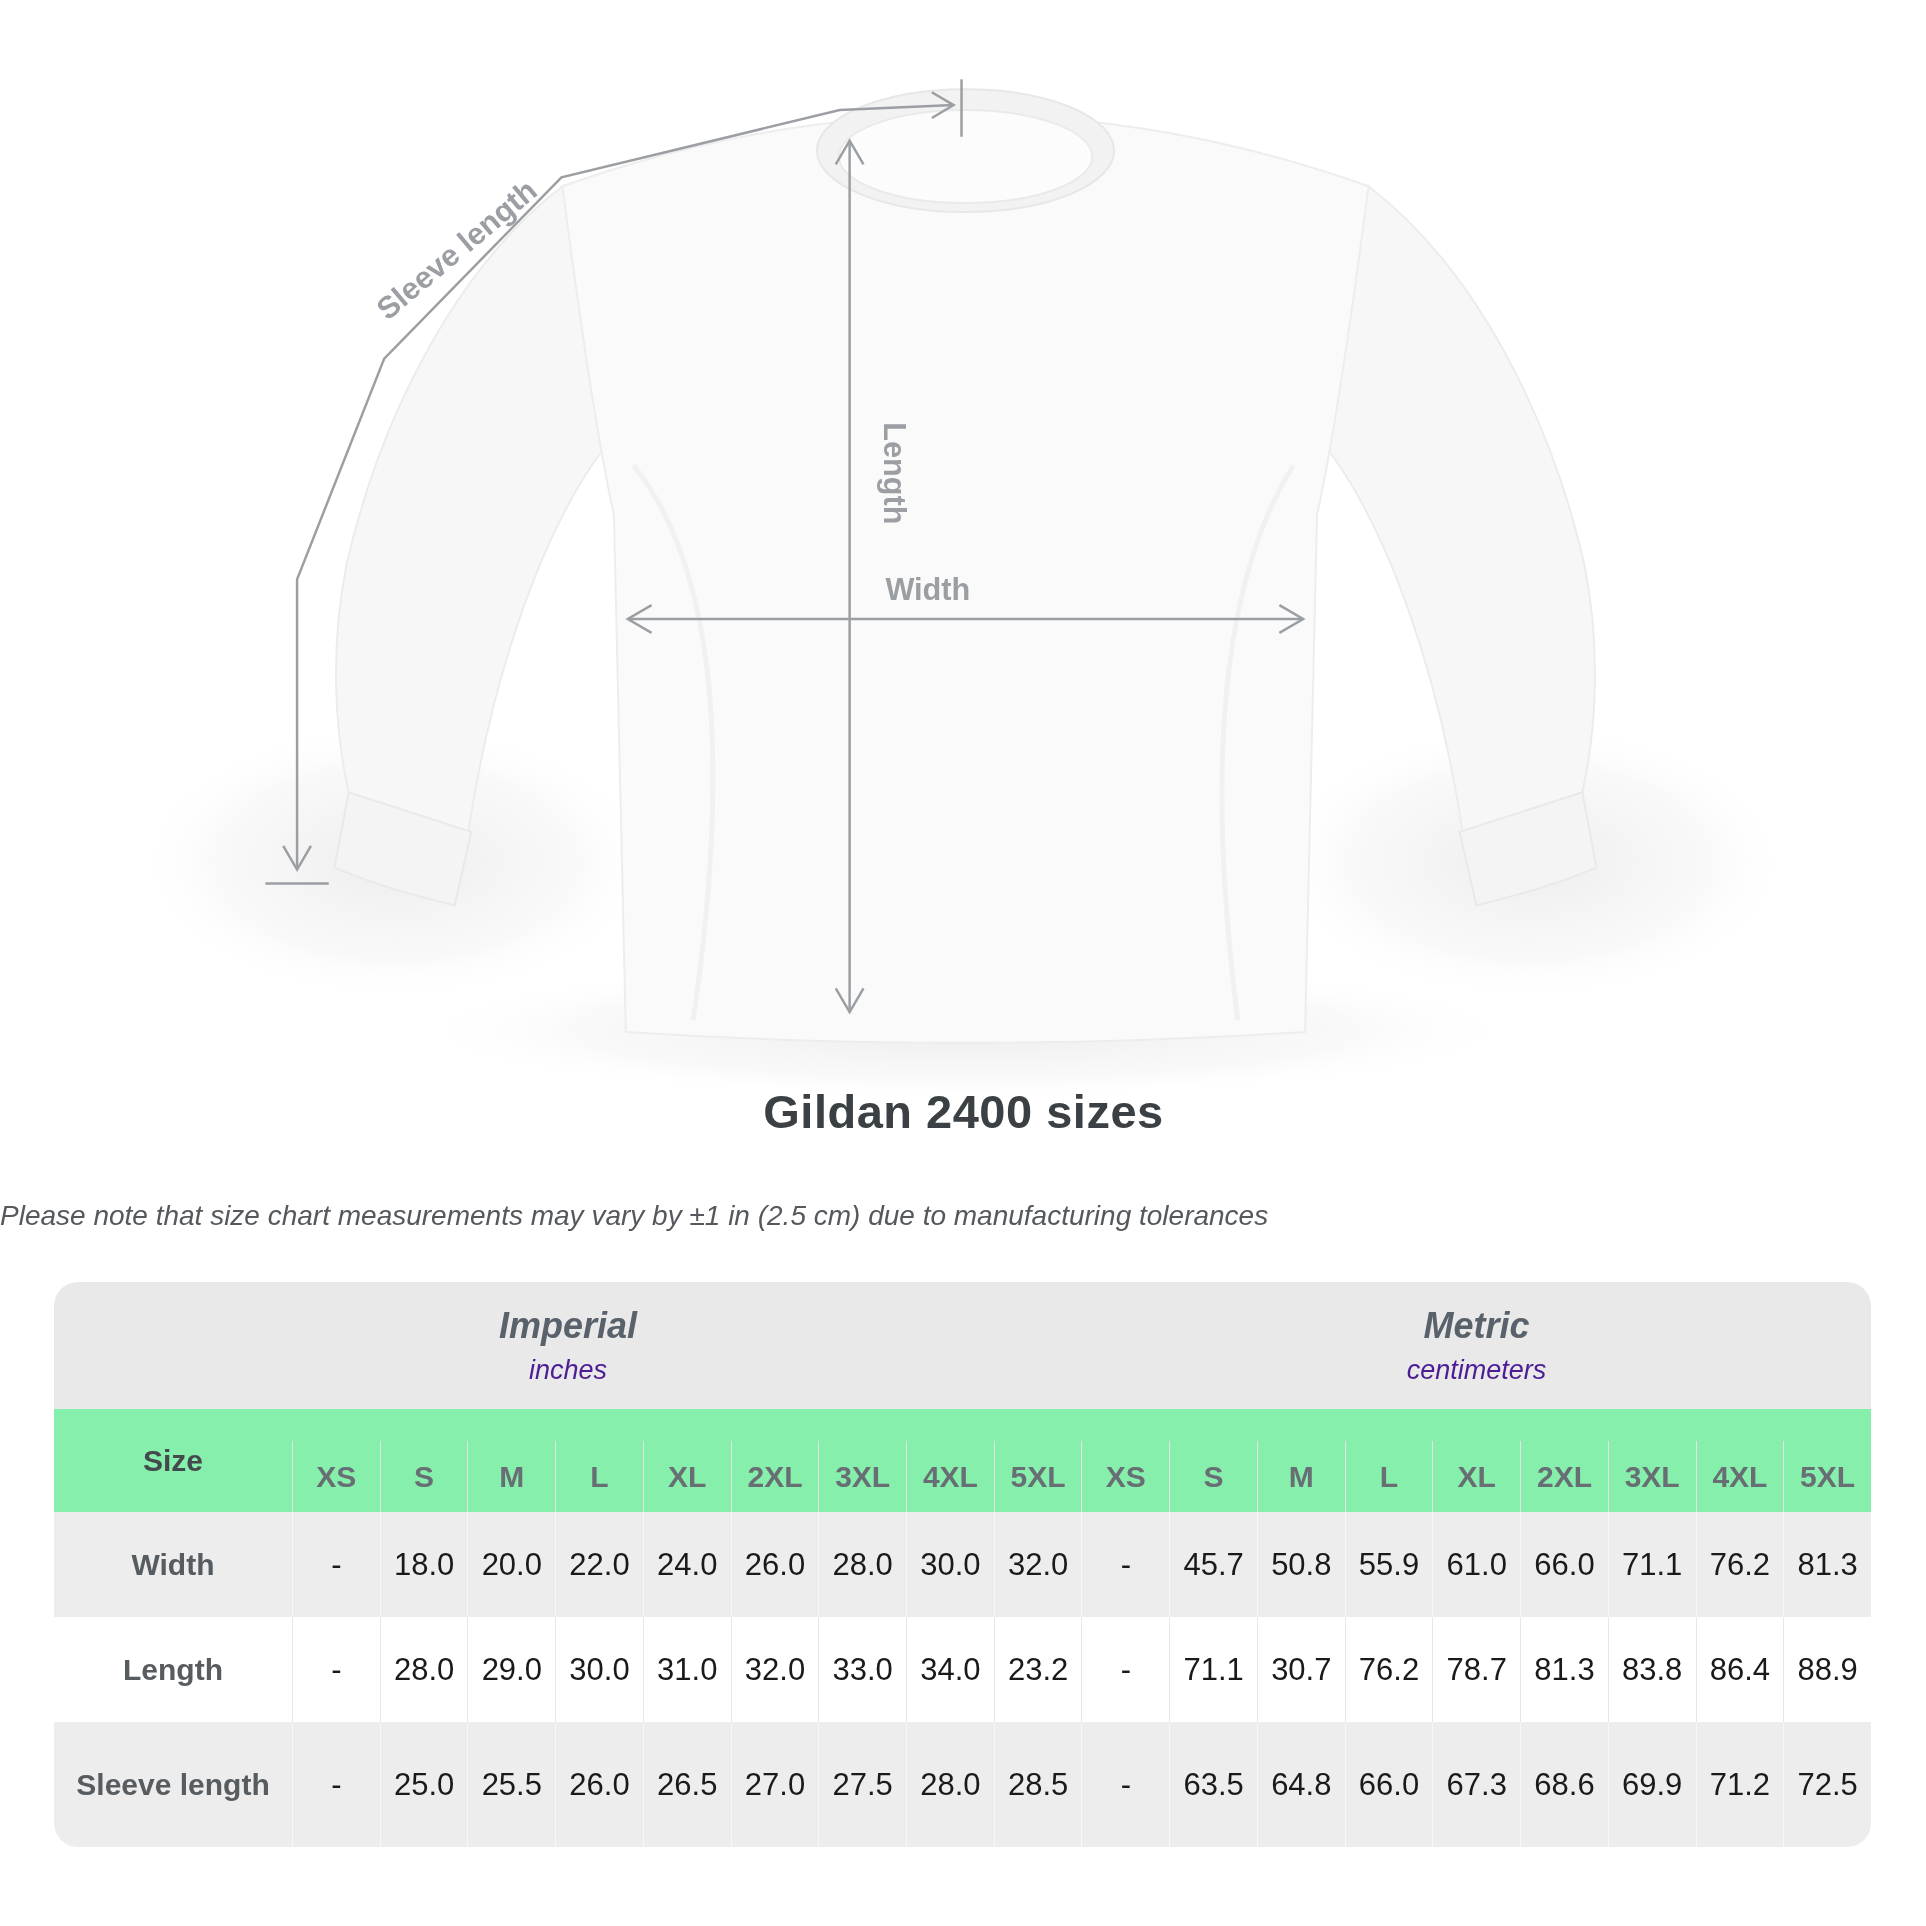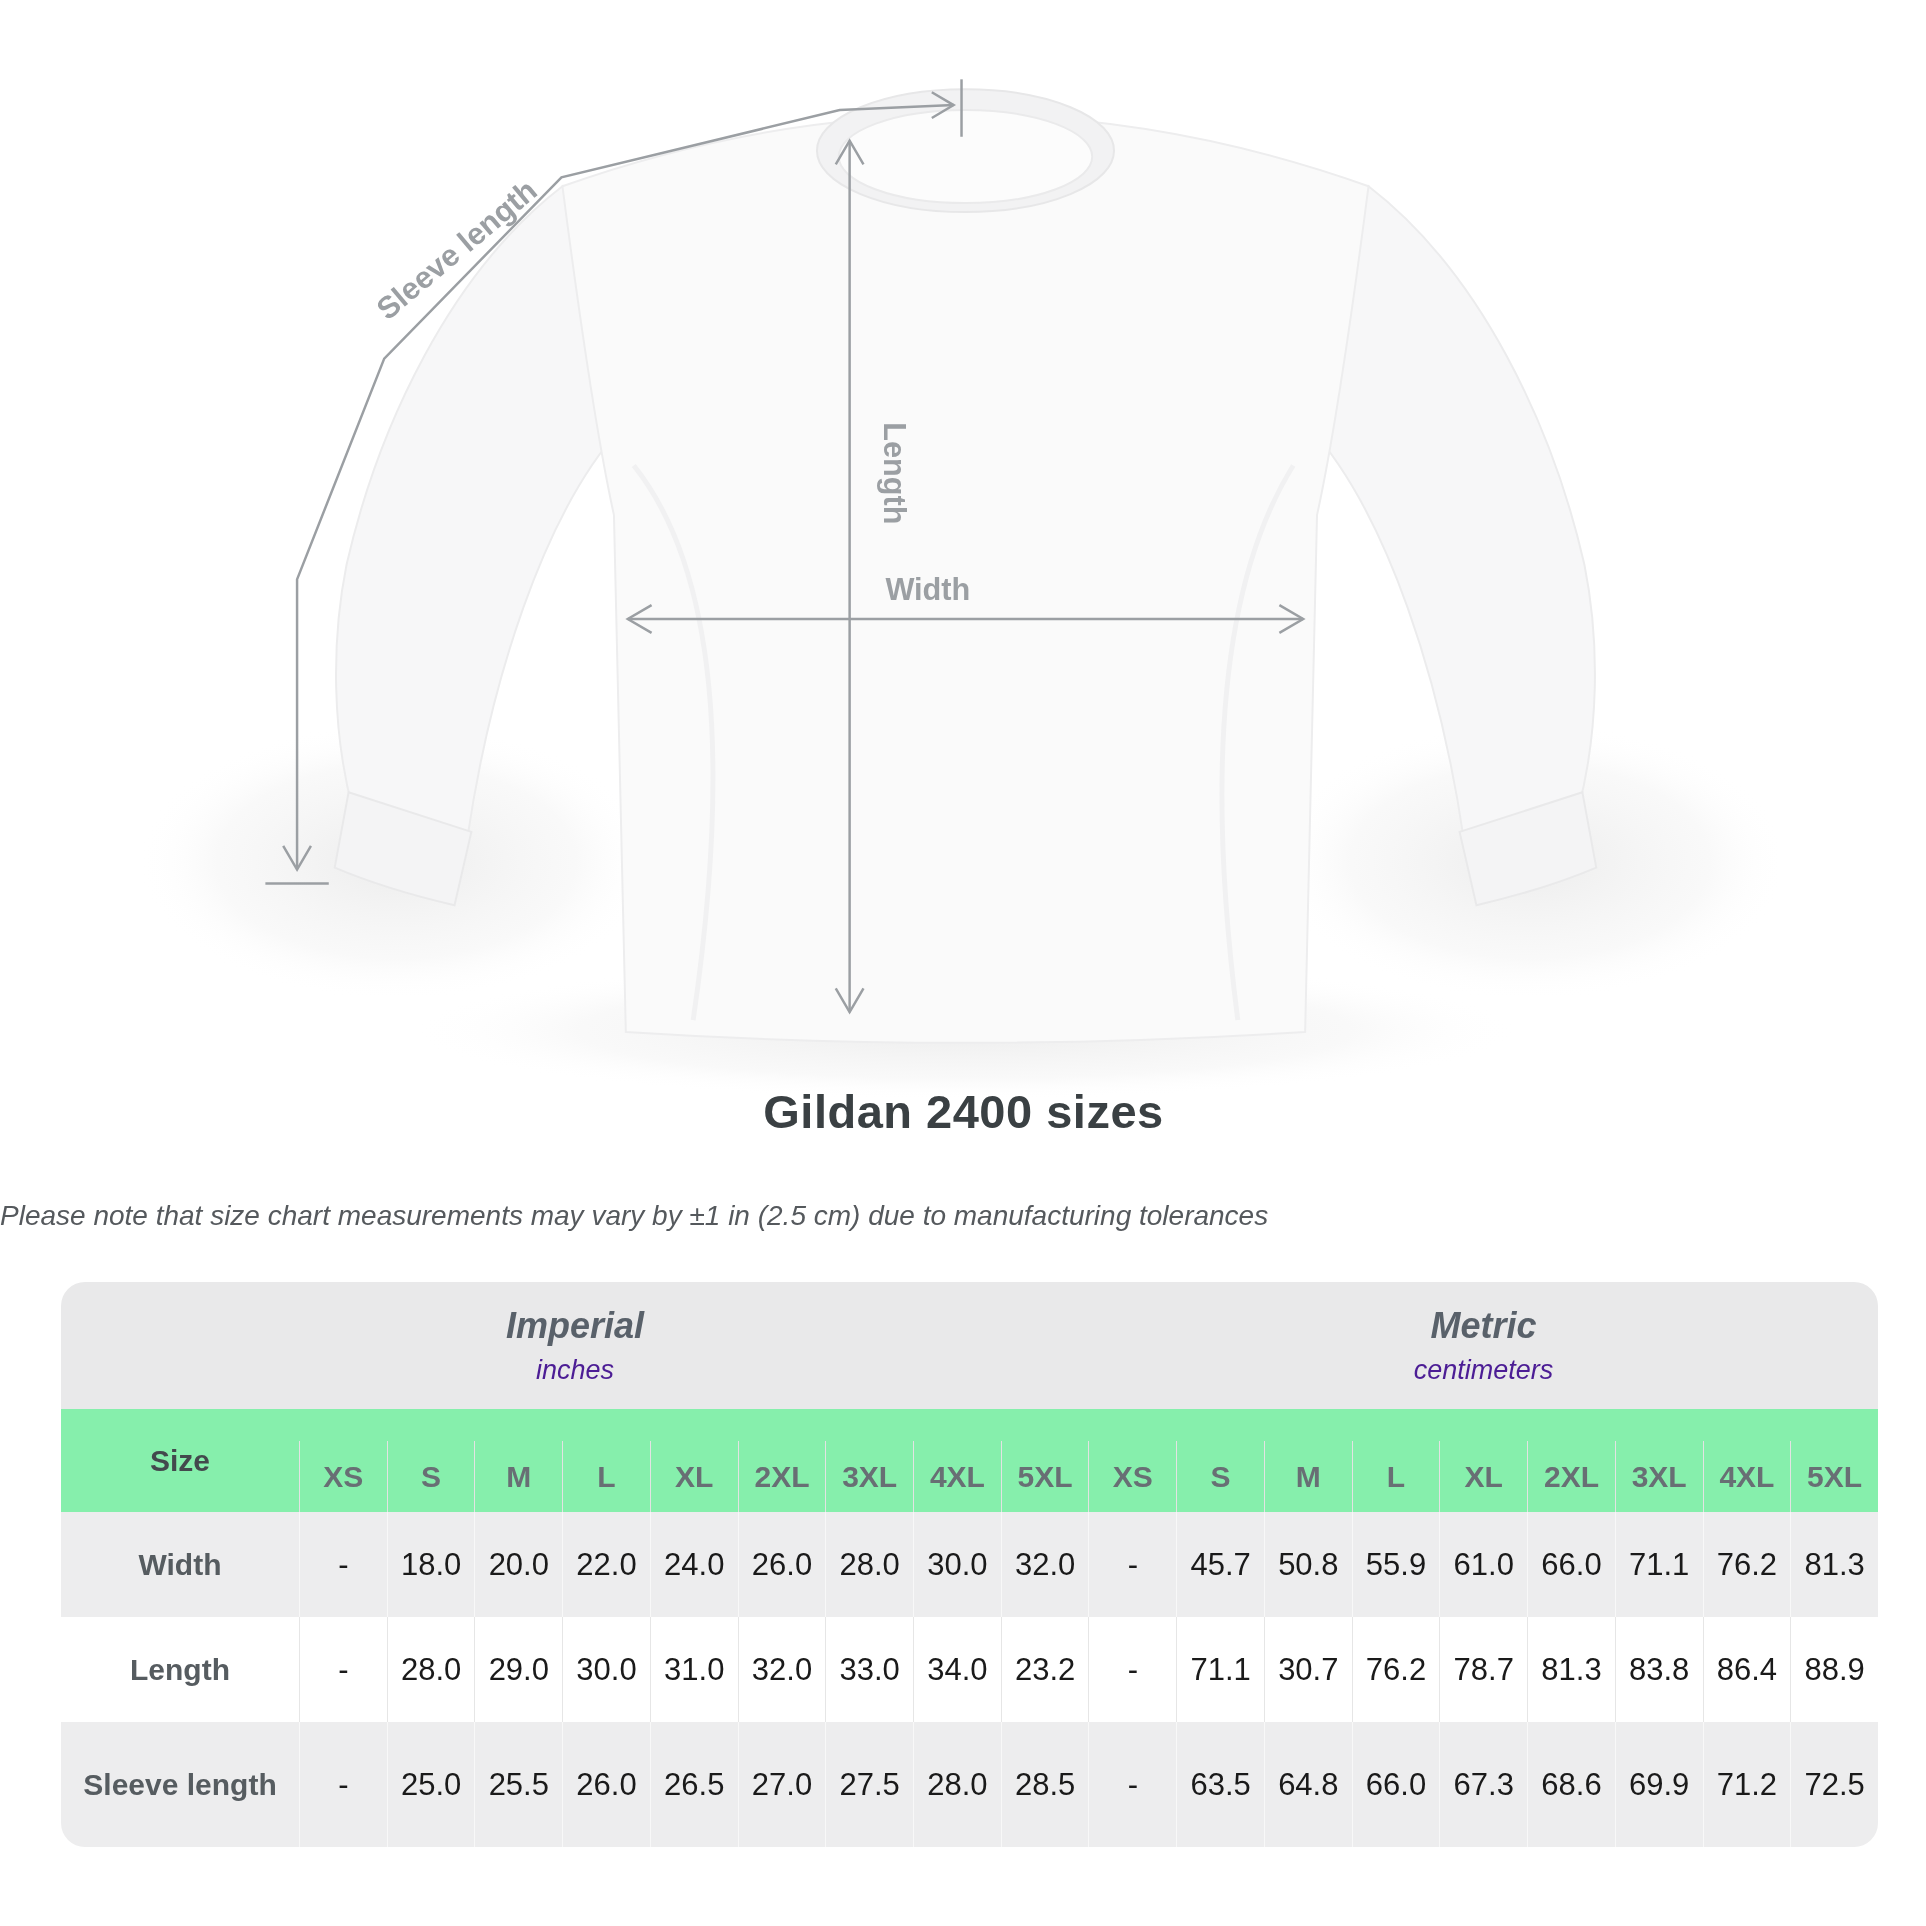--- a/index.html
+++ b/index.html
@@ -12,21 +12,21 @@
   
   .chart-title{
     position:absolute;left:0;top:1084px;width:100%;text-align:center;
     font-size:47px;font-weight:bold;color:#3a4043;letter-spacing:0.5px;
   }
   .chart-subtitle{
     position:absolute;left:0;top:1200px;width:100%;text-align:left;
     font-size:28px;font-style:italic;color:#55595d;
   }
   
-  .size-table{position:absolute;left:61px;top:1282px;width:1817px;}
+  .size-table{position:absolute;left:54px;top:1282px;width:1817px;}
   .band{
     display:flex;height:127px;background:#e9e9ea;
     border-radius:24px 24px 0 0;overflow:hidden;
   }
   .band .half{display:flex;flex-direction:column;align-items:center;justify-content:center;gap:8px;}
   .band .half.imperial{width:1028px;}
   .band .half.metric{flex:1;gap:8px;}
   .band .gname{font-size:36px;font-weight:bold;font-style:italic;color:#59616a;}
   .band .gunit{font-size:27px;font-style:italic;color:#4c1d95;}
   .trow{display:grid;grid-template-columns:238px repeat(18,1fr);}

